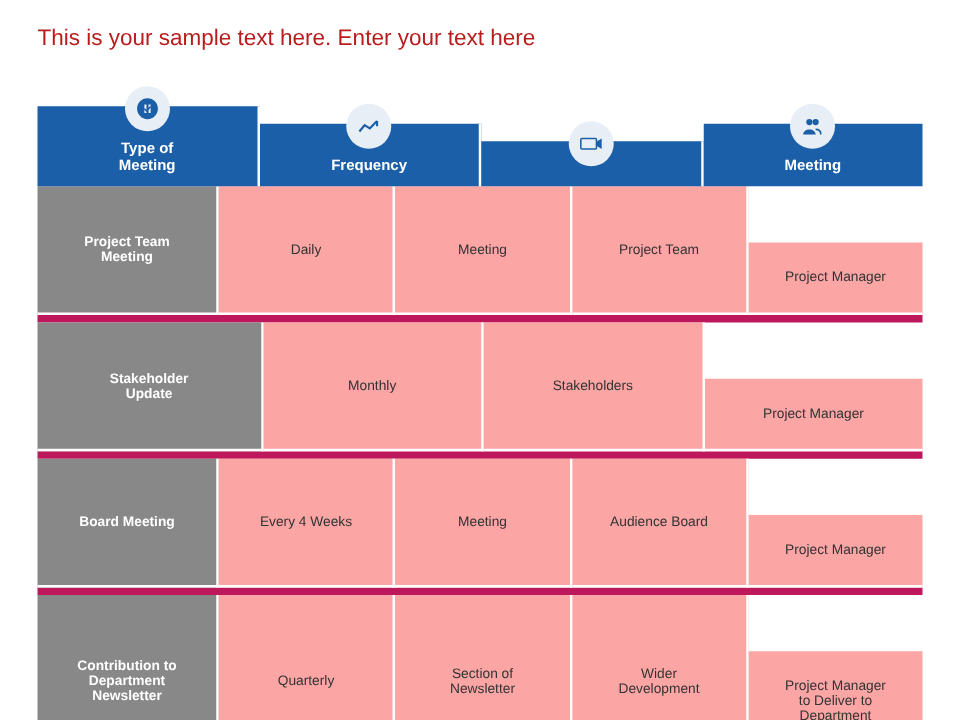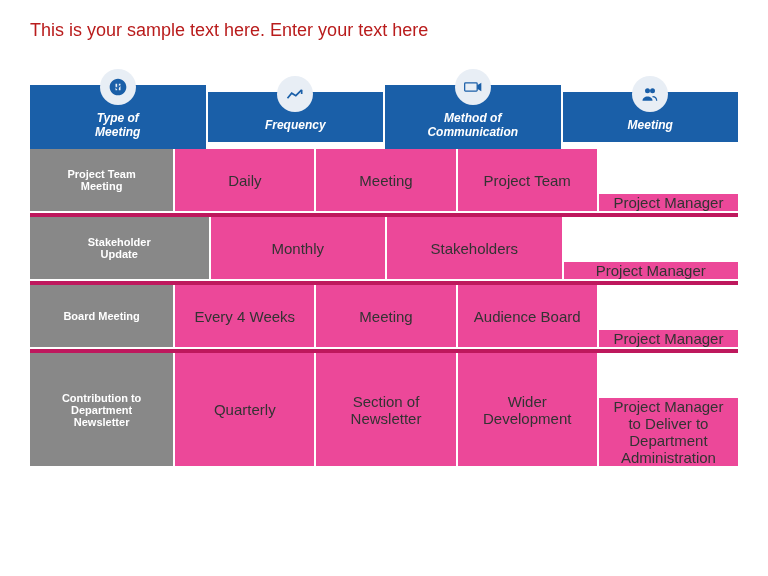--- a/index.html
+++ b/index.html
@@ -15,22 +15,21 @@
     }
     .title {
       font-size: 18px;
       color: #b91c1c;
       margin-bottom: 20px;
       font-weight: normal;
     }
     
     .header-row {
       display: flex;
-      align-items: center;
-      font-style: italic;
+      align-items: flex-end;
     }
     .header-cell {
       flex: 1;
       background: #1a5fa8;
       color: white;
       text-align: center;
       font-size: 12px;
       font-weight: bold;
       padding: 10px 6px 10px 6px;
       position: relative;
@@ -52,46 +51,46 @@
     }
     .header-icon svg {
       width: 20px;
       height: 20px;
       fill: #1a5fa8;
     }
     
     .data-row {
       display: flex;
       align-items: stretch;
-      border-bottom: 4px solid #be185d;
+      border-bottom: 6px solid #be185d;
     }
     .data-row:last-child {
       border-bottom: none;
     }
     .type-cell {
       flex: 1;
       background: #888;
       color: white;
       font-weight: bold;
       font-size: 11px;
       text-align: center;
       padding: 12px 8px;
       display: flex;
       align-items: center;
       justify-content: center;
       border-right: 2px solid white;
       border-bottom: 2px solid white;
     }
     .data-cell {
       flex: 1;
-      background: #ec4899;
-      font-size: 15px;
+      background: #fca5a5;
+      font-size: 11px;
       color: #333;
       text-align: center;
-      padding: 0 6px;
+      padding: 22px 6px;
       display: flex;
       align-items: center;
       justify-content: center;
       border-right: 2px solid white;
       border-bottom: 2px solid white;
     }
     .data-row:last-child .data-cell,
     .data-row:last-child .type-cell {
       border-bottom: none;
     }
@@ -136,21 +135,20 @@
           <div>Frequency</div>
         </div>
 
         <div class="header-cell">
           <div class="header-icon">
             <svg viewBox="0 0 24 24" xmlns="http://www.w3.org/2000/svg">
               <rect x="2" y="7" width="15" height="10" rx="1" stroke="#1a5fa8" stroke-width="1.5" fill="none"></rect>
               <polygon points="17,10 22,7 22,17 17,14" fill="#1a5fa8"></polygon>
             </svg>
           </div>
-          <div>Method of<br>Communication</div>
         </div>
 
         <div class="header-cell">
           <div class="header-icon">
             <svg viewBox="0 0 24 24" xmlns="http://www.w3.org/2000/svg">
               <circle cx="9" cy="8" r="3" fill="#1a5fa8"></circle>
               <circle cx="15" cy="8" r="3" fill="#1a5fa8"></circle>
               <path d="M3 20c0-3 2.7-5 6-5s6 2 6 5" fill="#1a5fa8"></path>
               <path d="M15 15c2.5 0 5 1.5 5 5" stroke="#1a5fa8" stroke-width="1.5" fill="none"></path>
             </svg>

